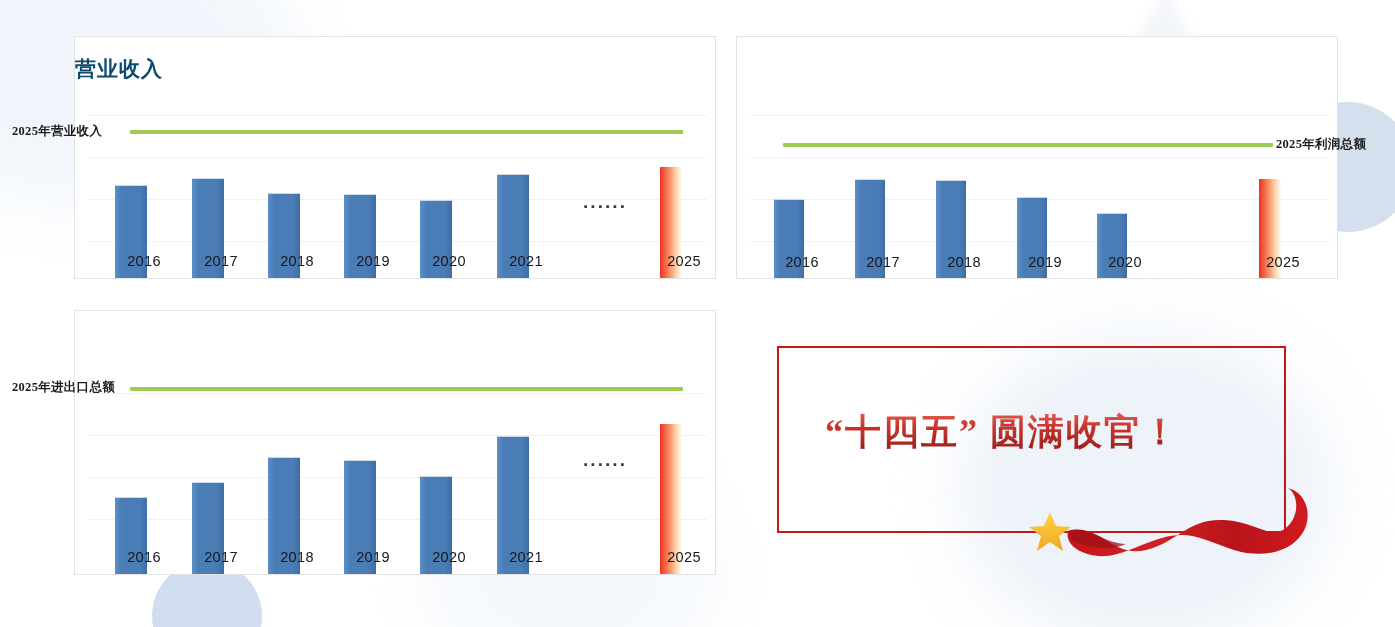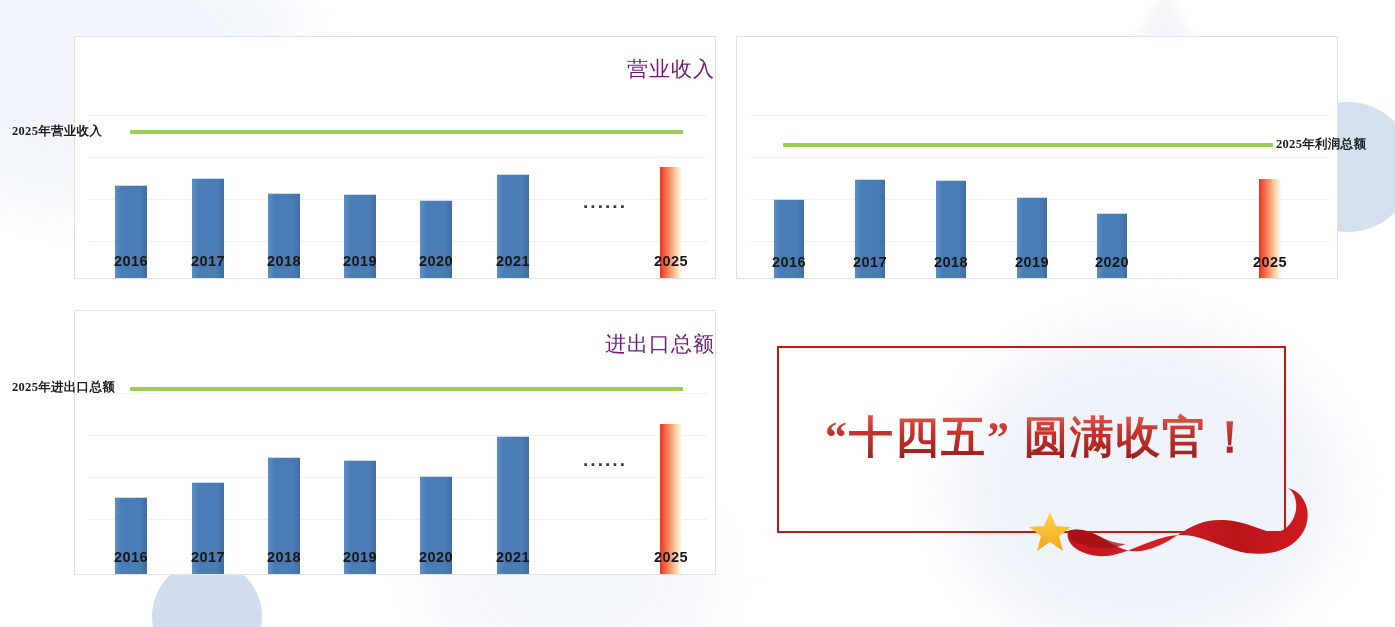--- a/index.html
+++ b/index.html
@@ -27,21 +27,21 @@
   
   .panel{
     position:absolute; background:#ffffff;
     border:1px solid #e2e2e2; z-index:2;
   }
   #panel-revenue   { left:74px;  top:36px;  width:642px; height:243px; }
   #panel-profit    { left:736px; top:36px;  width:602px; height:243px; }
   #panel-trade     { left:74px;  top:310px; width:642px; height:265px; }
 
   .chart-title{
-    text-align:right; font-weight:normal; color:#701a75;
+    text-align:left; font-weight:bold; color:#0c4a6e;
     letter-spacing:1px;
   }
   #panel-revenue .chart-title,
   #panel-profit  .chart-title { font-size:21px; padding-top:18px; }
   #panel-trade   .chart-title { font-size:21px; padding-top:19px; }
 
   .plot{ position:absolute; left:0; right:0; bottom:0; }
   #panel-revenue .plot{ top:54px; }
   #panel-profit  .plot{ top:54px; }
   #panel-trade   .plot{ top:56px; }
@@ -87,34 +87,34 @@
     position:absolute; z-index:4;
     font-size:19px; font-weight:bold; color:#3a3a3a;
     letter-spacing:1px;
   }
 
   .axis-labels{
     position:absolute; left:0; right:0; height:26px;
     z-index:4;
   }
   .axis-tick{
-    position:absolute; text-align:center;
-    font-size:14.5px; font-weight:bold; color:#171717;
+    position:absolute; text-align:right;
+    font-size:14.5px; font-weight:normal; color:#171717;
     letter-spacing:.4px;
   }
 
   
   #slogan-box{
     position:absolute; left:777px; top:346px; width:509px; height:187px;
     border:2px solid #c01a18; background:transparent; z-index:3;
   }
   #slogan-text{
     position:absolute; left:46px; top:60px;
     font-family:"Liberation Serif","DejaVu Serif",serif;
-    font-weight:bold; font-size:44px; letter-spacing:2px;
+    font-weight:bold; font-size:36px; letter-spacing:2px;
     white-space:nowrap;
     background:linear-gradient(to bottom,#e9695a 0%,#c9342c 38%,#8e1a18 100%);
     -webkit-background-clip:text; background-clip:text;
     -webkit-text-fill-color:transparent; color:#a82020;
   }
   #ribbon-wrap{
     position:absolute; left:1020px; top:482px; width:300px; height:82px; z-index:5;
   }
 </style>
 </head>
@@ -207,21 +207,20 @@
       <div class="axis-tick" style="left: 184px; width: 60px;">2018</div>
       <div class="axis-tick" style="left: 265px; width: 60px;">2019</div>
       <div class="axis-tick" style="left: 345px; width: 60px;">2020</div>
       <div class="axis-tick" style="left: 503px; width: 60px;">2025</div>
     </div>
   </div>
 <div class="target-line" id="line-profit" style="left: 783px; width: 490px; top: 143px;"></div>
 <div class="target-label" id="label-profit" style="left: 1276px; top: 136px;">2025年利润总额</div>
 
 <div class="panel" id="panel-trade">
-  <div class="chart-title">进出口总额</div>
   <div class="plot">
     <div class="gridline" style="top:26px"></div>
     <div class="gridline" style="top:68px"></div>
     <div class="gridline" style="top:110px"></div>
     <div class="gridline" style="top:152px"></div>
     <div class="bars" id="bars-trade">
         <div class="bar-slot" style="left: 40px; width: 32px; bottom: 0px; height: 169px;">
           <div class="bar" style="height: 77px;"></div>
         </div>
         <div class="bar-slot" style="left: 117px; width: 32px; bottom: 0px; height: 169px;">

